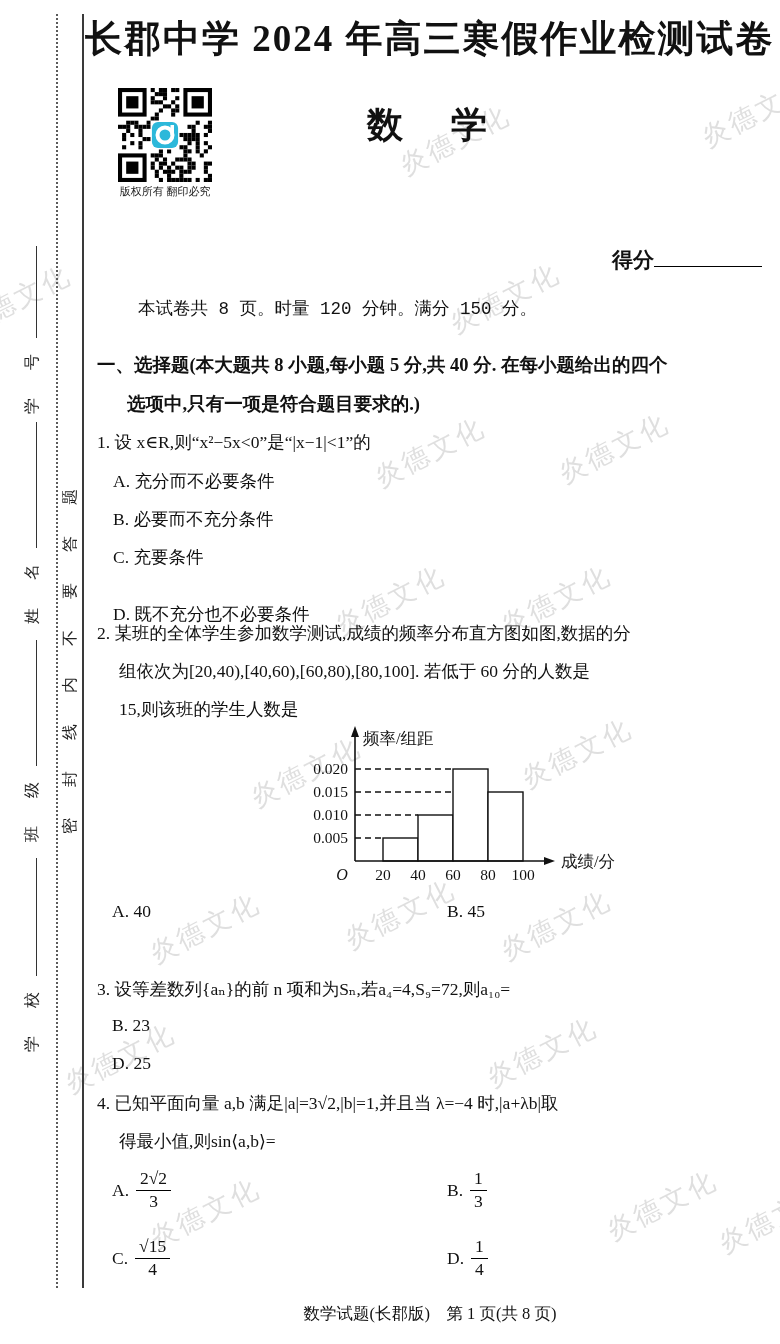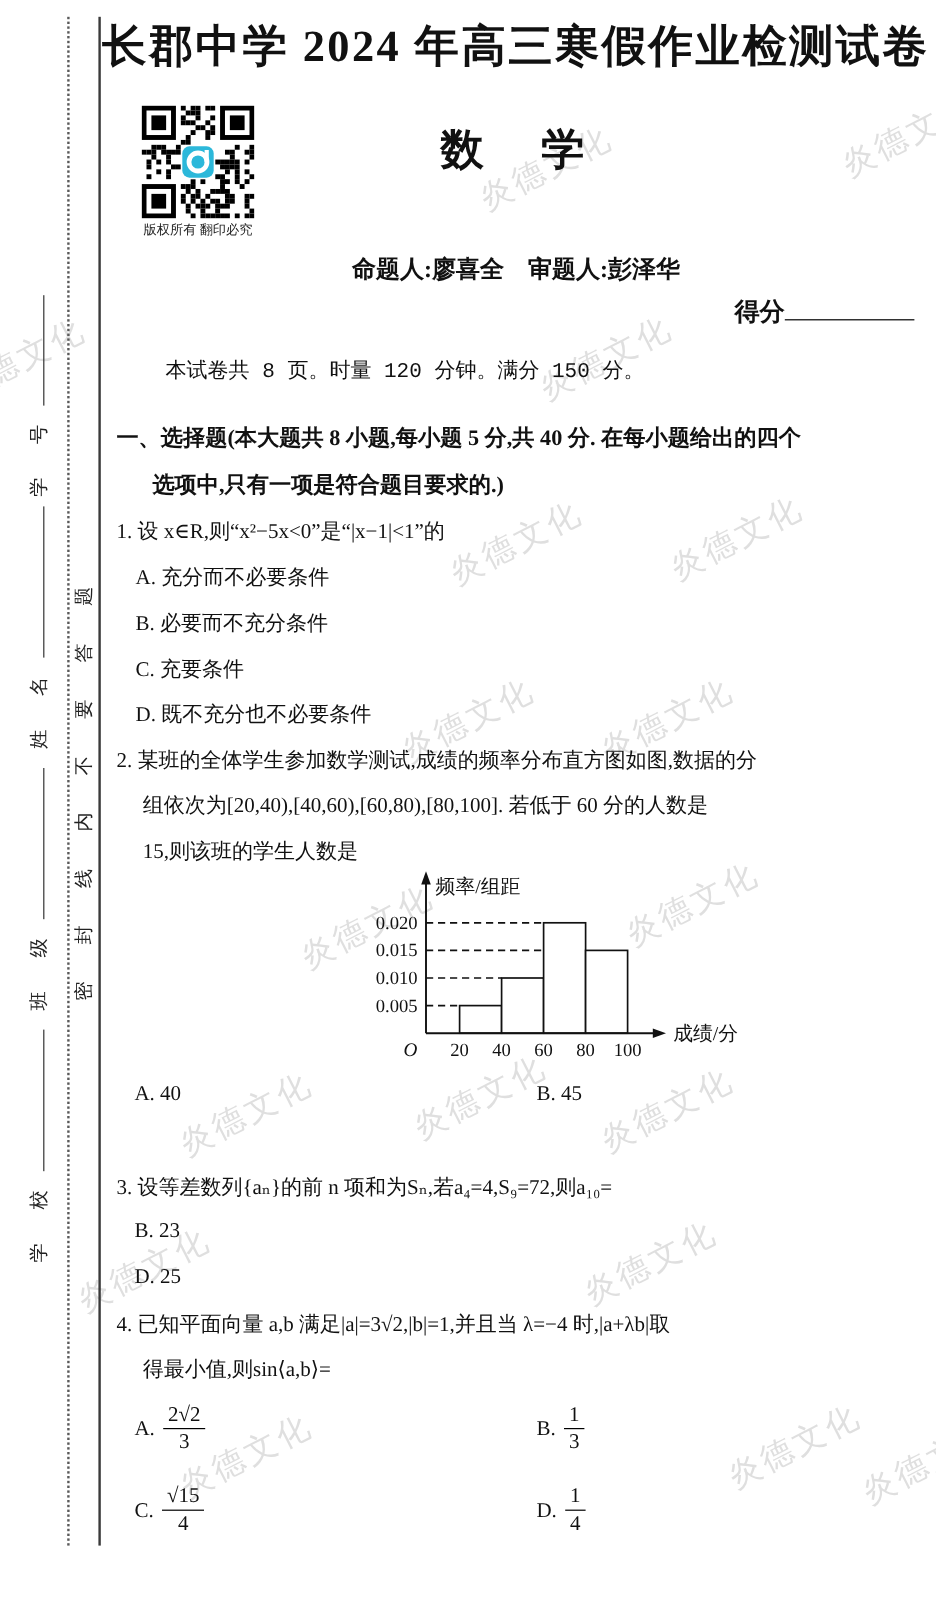--- a/index.html
+++ b/index.html
@@ -230,36 +230,35 @@
       <rect x="89.91304347826087" y="85.82608695652175" width="4.086956521739131" height="4.086956521739131" fill="#000"></rect>
       <rect x="89.91304347826087" y="89.91304347826087" width="4.086956521739131" height="4.086956521739131" fill="#000"></rect>
       <rect x="32.69565217391305" y="32.69565217391305" width="28.608695652173914" height="28.608695652173914" fill="#fff"></rect>
       <rect x="33.92173913043479" y="33.92173913043479" width="26.15652173913044" height="26.15652173913044" fill="#2cb8da" rx="6"></rect>
       <circle cx="47" cy="47" r="7.5" fill="none" stroke="#fff" stroke-width="4"></circle>
       <rect x="52.5" y="37" width="3.5" height="10" fill="#fff"></rect>
     </svg>
   <div class="qr-caption">版权所有 翻印必究</div>
 
   <div class="subject">数　学</div>
-  <div class="authors">命题人:廖喜全　审题人:彭泽华</div>
 
   <div class="score">
     <span>得分</span><span class="score-line"></span>
   </div>
 
   <div class="exam-info">本试卷共 8 页。时量 120 分钟。满分 150 分。</div>
 
   <div class="h1" style="left:97px;top:352px">一、选择题(本大题共 8 小题,每小题 5 分,共 40 分. 在每小题给出的四个</div>
   <div class="h1" style="left:127px;top:391px">选项中,只有一项是符合题目要求的.)</div>
 
   <div class="line" style="left:97px;top:430px">1. 设 x∈R,则“x²−5x&lt;0”是“|x−1|&lt;1”的</div>
   <div class="line" style="left:113px;top:469px">A. 充分而不必要条件</div>
   <div class="line" style="left:113px;top:507px">B. 必要而不充分条件</div>
   <div class="line" style="left:113px;top:545px">C. 充要条件</div>
-  <div class="line" style="left:113px;top:583px">D. 既不充分也不必要条件</div>
+  <div class="line" style="left:113px;top:602px">D. 既不充分也不必要条件</div>
 
   <div class="line" style="left:97px;top:621px">2. 某班的全体学生参加数学测试,成绩的频率分布直方图如图,数据的分</div>
   <div class="line" style="left:119px;top:659px">组依次为[20,40),[40,60),[60,80),[80,100]. 若低于 60 分的人数是</div>
   <div class="line" style="left:119px;top:697px">15,则该班的学生人数是</div>
 
   <svg id="histogram" class="abs" style="left:295px;top:720px" width="340" height="172" viewBox="0 0 340 172">
       <line x1="60" y1="118" x2="88" y2="118" stroke="#111" stroke-width="1.4" stroke-dasharray="6 4"></line>
       <line x1="60" y1="95" x2="123" y2="95" stroke="#111" stroke-width="1.4" stroke-dasharray="6 4"></line>
       <line x1="60" y1="49" x2="158" y2="49" stroke="#111" stroke-width="1.4" stroke-dasharray="6 4"></line>
       <line x1="60" y1="72" x2="193" y2="72" stroke="#111" stroke-width="1.4" stroke-dasharray="6 4"></line>
@@ -327,14 +326,15 @@
     </span>
     <span class="opt-frac">
       <span>D.</span>
       <span class="frac">
         <span class="num">1</span>
         <span class="den">4</span>
       </span>
     </span>
   </div>
 
+  <div class="footer">数学试题(长郡版)　第 1 页(共 8 页)</div>
 
 </div>
 
 </body></html>

